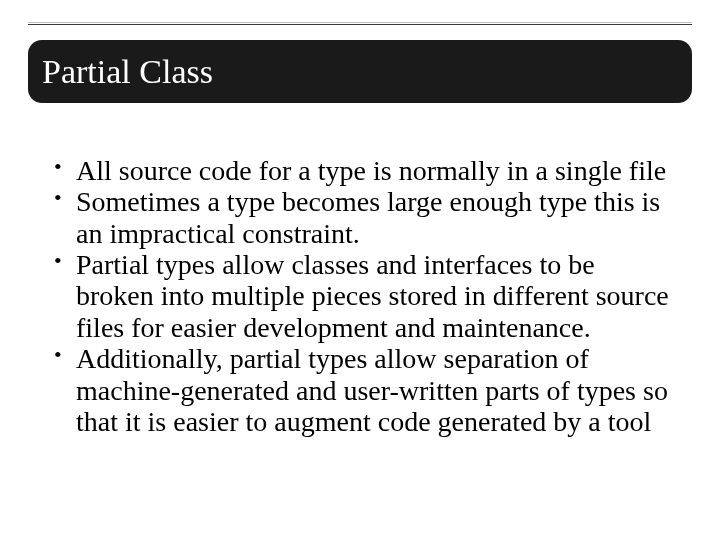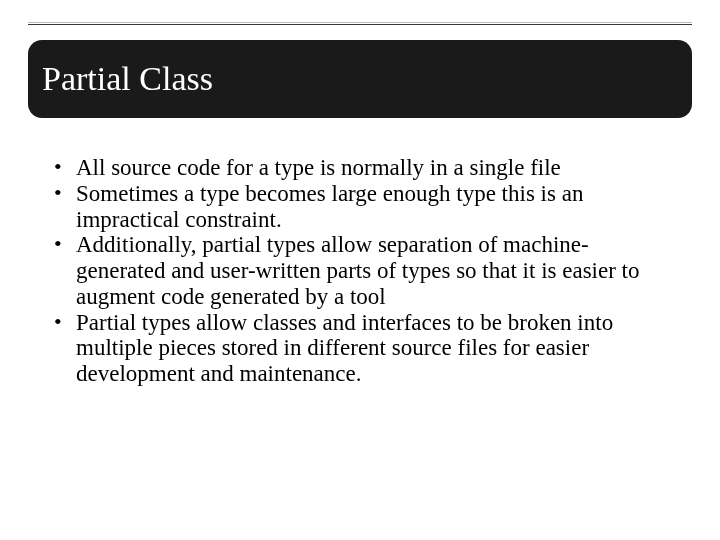--- a/index.html
+++ b/index.html
@@ -18,21 +18,21 @@
     height: 0;
     border-top: 1px solid #c9b8b8;
     border-bottom: 1px solid #2c3e3e;
     padding-top: 1px;
   }
   .title-box {
     position: absolute;
     top: 40px;
     left: 28px;
     right: 28px;
-    height: 78px;
+    height: 63px;
     background: #1a1a1a;
     border-radius: 14px;
     display: flex;
     align-items: center;
     padding-left: 14px;
   }
   .title-text {
     color: #ffffff;
     font-size: 34px;
     font-weight: 400;
@@ -42,21 +42,21 @@
     top: 155px;
     left: 50px;
     right: 44px;
   }
   .content ul {
     list-style: none;
   }
   .content li {
     position: relative;
     padding-left: 26px;
-    font-size: 23px;
+    font-size: 28px;
     line-height: 1.12;
     color: #000;
     margin: 0;
   }
   .content li::before {
     content: "•";
     position: absolute;
     left: 4px;
     top: 0;
     font-size: 22px;
@@ -70,17 +70,17 @@
   <div class="top-rule"></div>
 
   <div class="title-box">
     <span class="title-text">Partial Class</span>
   </div>
 
   <div class="content">
     <ul>
       <li>All source code for a type is normally in a single file</li>
       <li>Sometimes a type becomes large enough type this is an impractical constraint.</li>
+      <li>Partial types allow classes and interfaces to be broken into multiple pieces stored in different source files for easier development and maintenance.</li>
       <li>Additionally, partial types allow separation of machine-generated and user-written parts of types so that it is easier to augment code generated by a tool</li>
-      <li>Partial types allow classes and interfaces to be broken into multiple pieces stored in different source files for easier development and maintenance.</li>
     </ul>
   </div>
 </div>
 
 </body></html>

